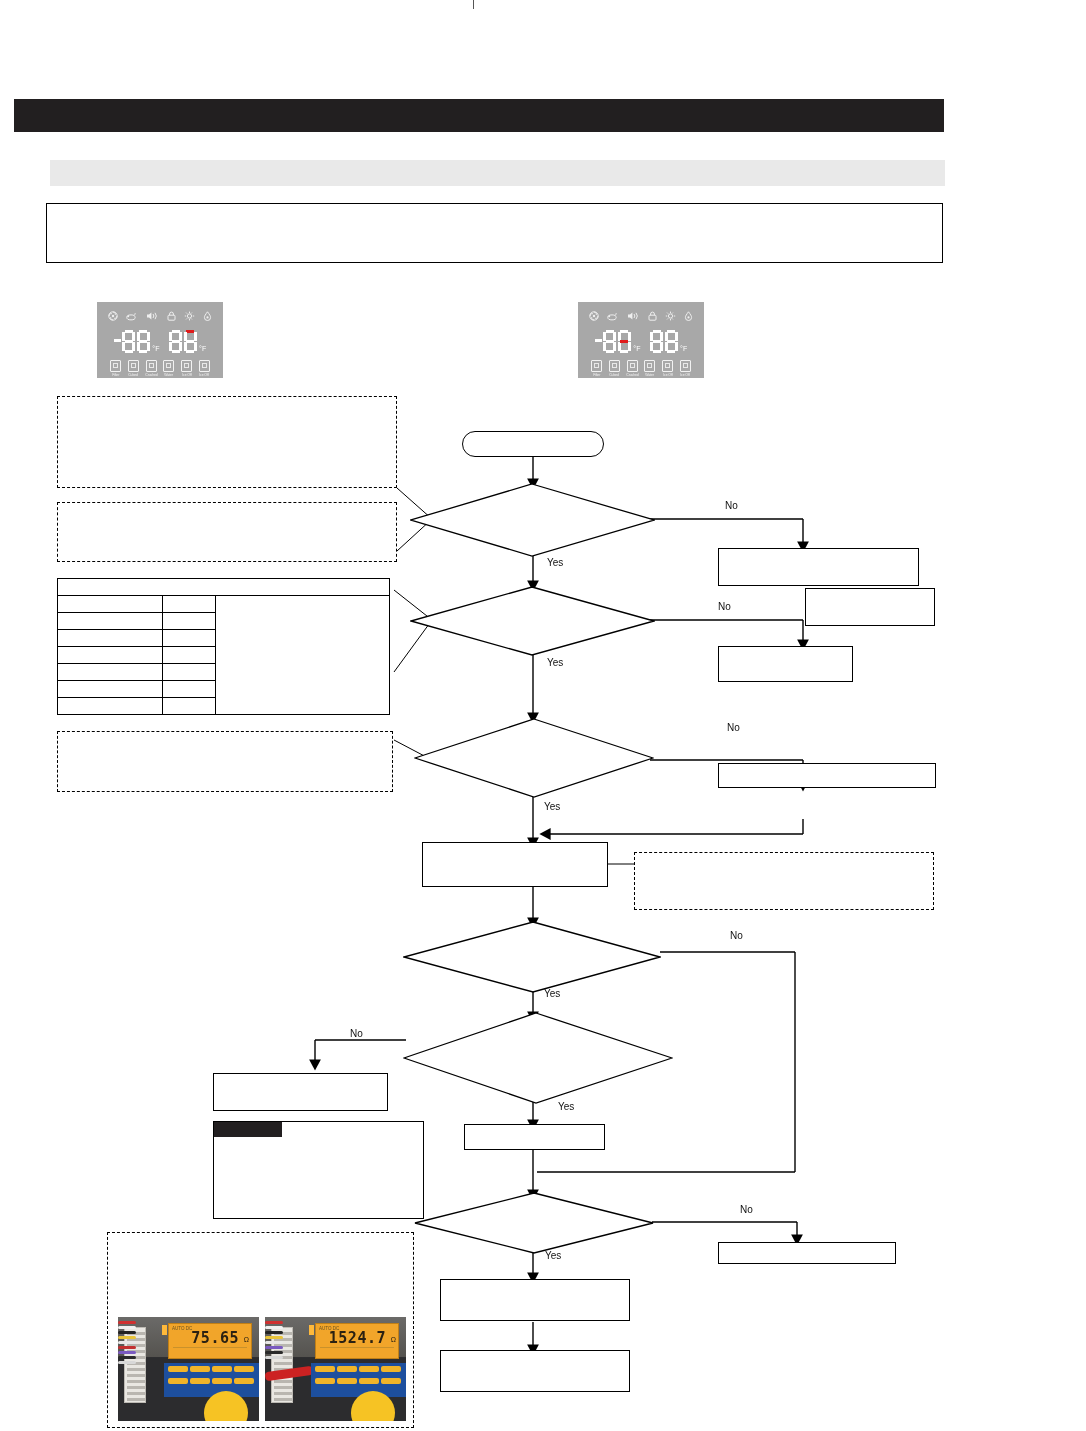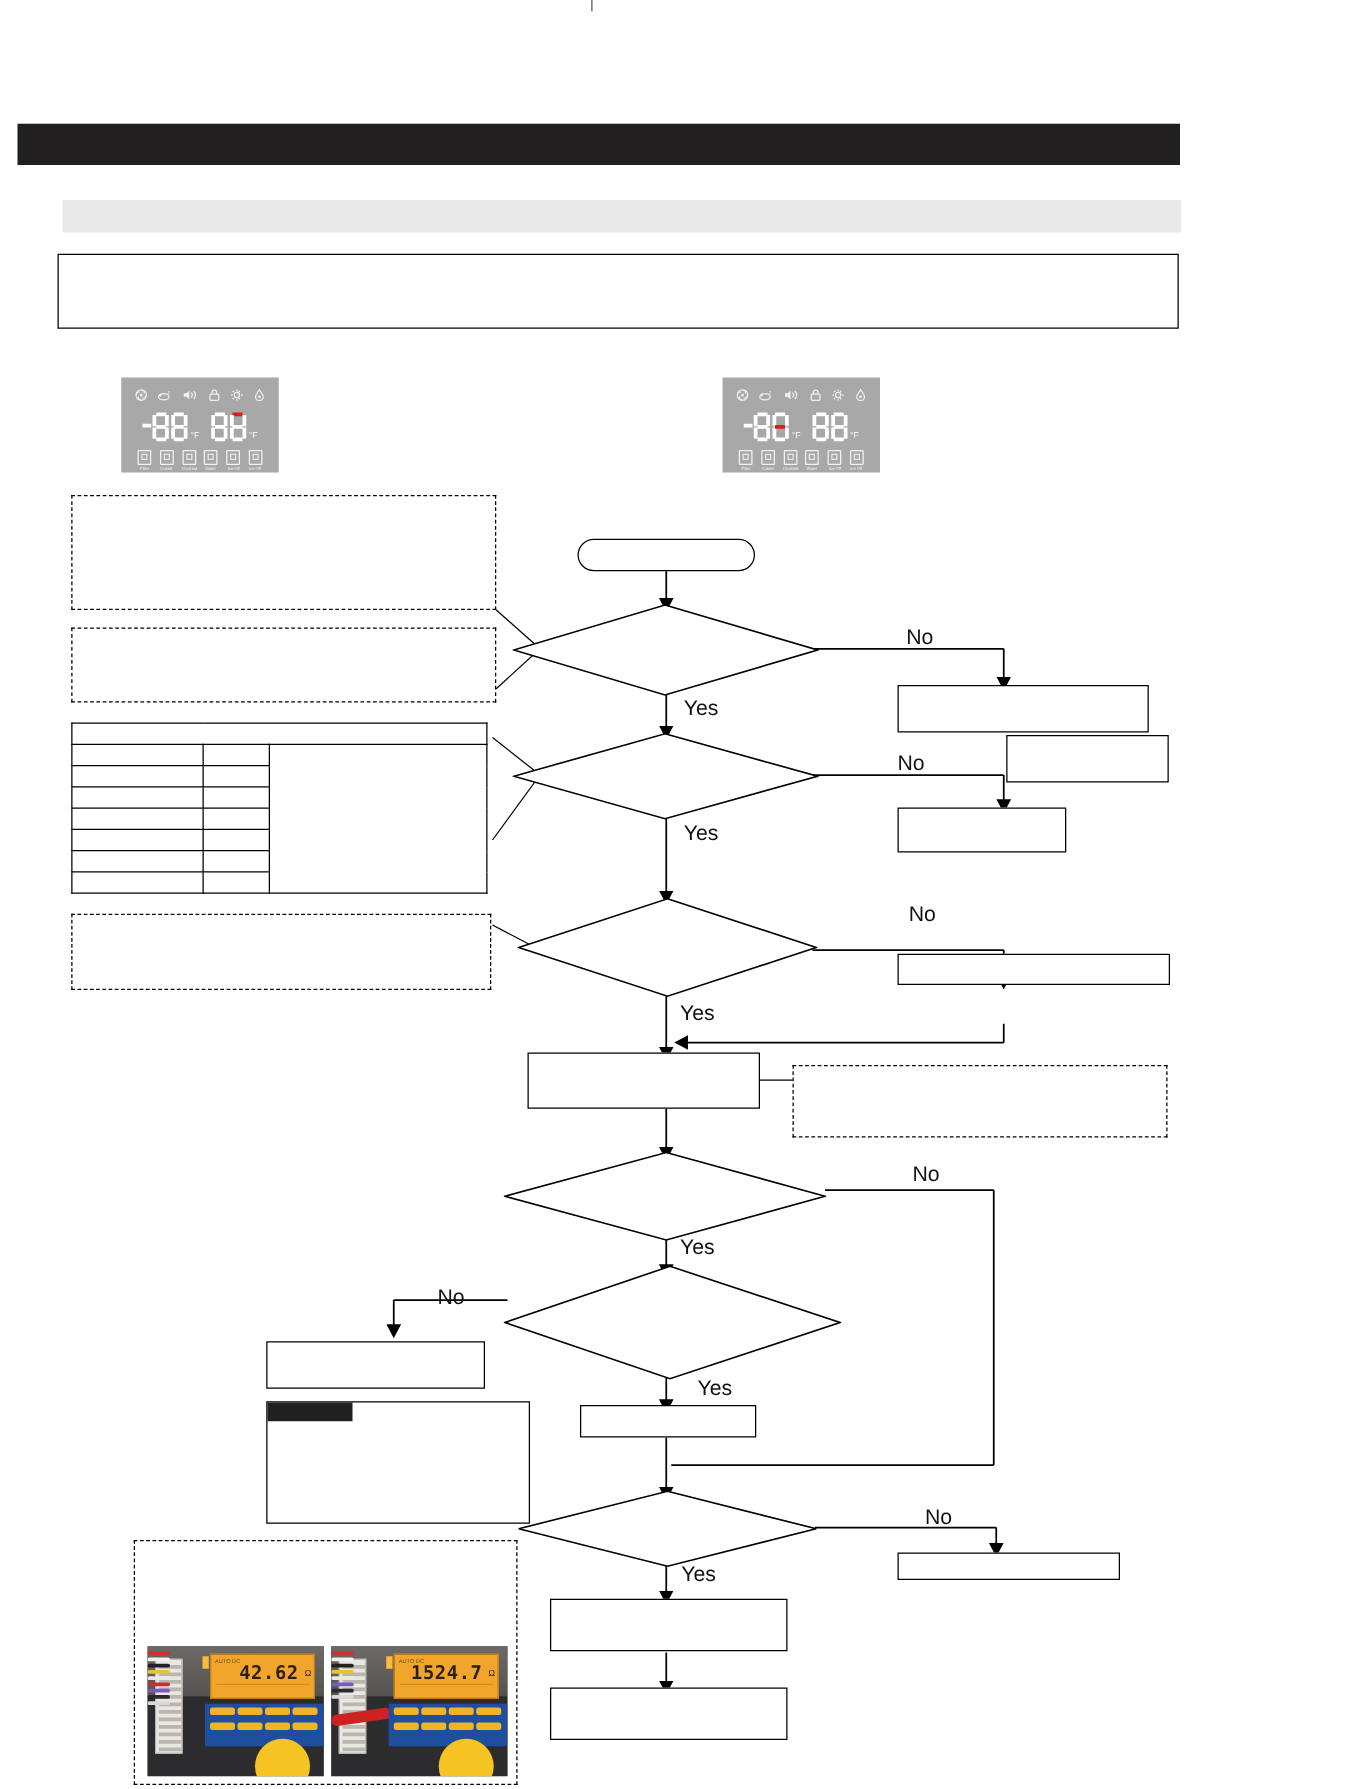--- a/index.html
+++ b/index.html
@@ -128,21 +128,21 @@
     display:flex; align-items:center; justify-content:center; text-align:center;
     padding:2px 5px; line-height:1.3;
   }
   .dec-wrap { position:absolute; }
   .dec-wrap svg { display:block; position:absolute; left:0; top:0; }
   .dec-label {
     position:absolute; inset:0; display:flex; align-items:center; justify-content:center;
     font-size:10.5px; color:#111; text-align:center; padding:0 22px; line-height:1.25;
   }
   .yn {
-    position:absolute; font-size:17px; color:#111;
+    position:absolute; font-size:10px; color:#111;
     font-family:"Liberation Sans", sans-serif;
   }
 
   
   .photo-frame {
     position:absolute; left:107px; top:1232px; width:307px; height:196px;
     border:1.4px dashed #000; background:#fff;
   }
   .photo-cap {
     position:absolute; left:8px; top:5px; right:8px;
@@ -639,21 +639,21 @@
           <i style="top:20px;background:#e8e8e8"></i>
             <i style="top:25px;background:#c23030"></i>
           <i style="top:30px;background:#7a5ac0"></i>
             <i style="top:35px;background:#2a2a2a"></i>
           <i style="top:40px;background:#d8d8d8"></i>
         </div>
         <div class="sidebar-l"></div>
         <div class="sidebar-r"></div>
         <div class="lcd">
           <span class="tiny">AUTO  DC</span>
-          <span class="rd">42.62</span>
+          <span class="rd">75.65</span>
           <span class="suf">Ω</span>
           <span class="bar"></span>
         </div>
         <div class="blue"></div>
         <div class="keys">
             <span></span>
             <span></span>
             <span></span>
             <span></span>
           </div>

